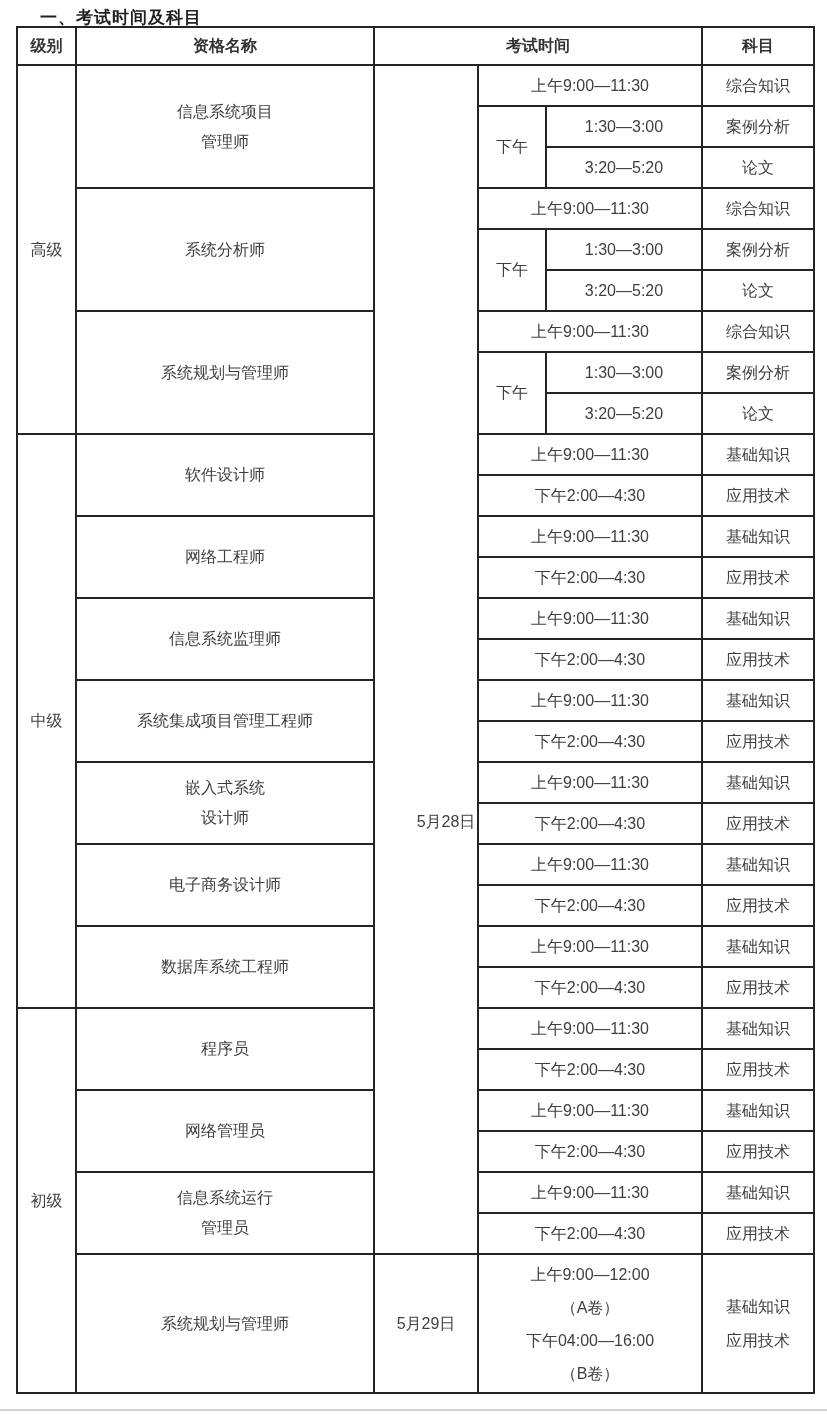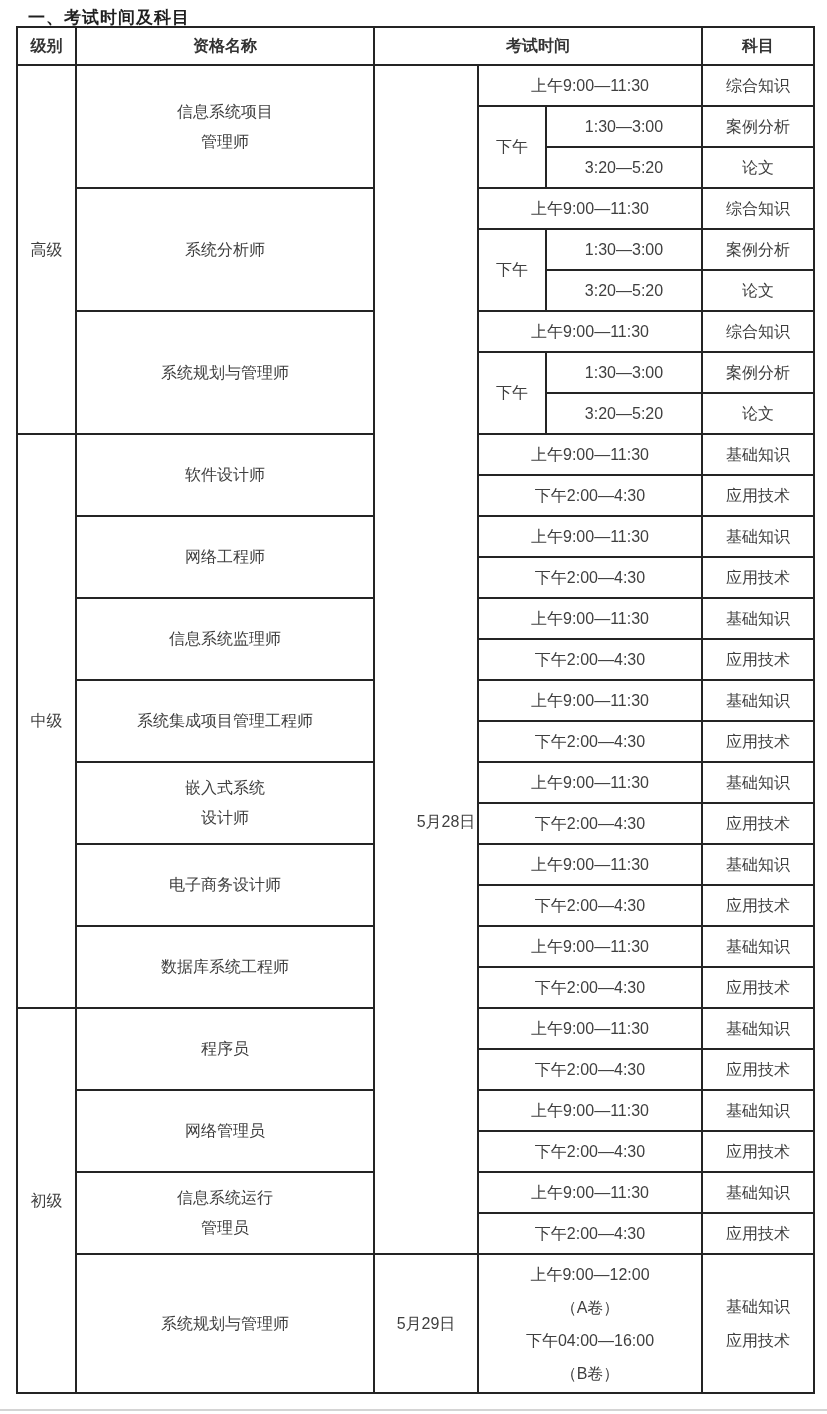--- a/index.html
+++ b/index.html
@@ -3,21 +3,21 @@
 <meta charset="utf-8">
 <style>
   html,body{margin:0;padding:0;background:#ffffff;}
   body{
     width:827px;height:1414px;position:relative;
     font-family:"Liberation Sans","DejaVu Sans",sans-serif;
     color:#3f3f3f;
   }
   .title{
     font-size:17px;font-weight:bold;color:#1f1f1f;
-    padding:6px 0 0 28px;height:26px;box-sizing:border-box;
+    padding:6px 0 0 40px;height:26px;box-sizing:border-box;
     letter-spacing:1px;
   }
   table.sched{
     border-collapse:collapse;table-layout:fixed;
     margin-left:16px;width:797px;padding-left:23px;
   }
   .sched th,.sched td{
     border:2px solid #242424;
     text-align:center;vertical-align:middle;
     font-size:16px;line-height:1.25;

